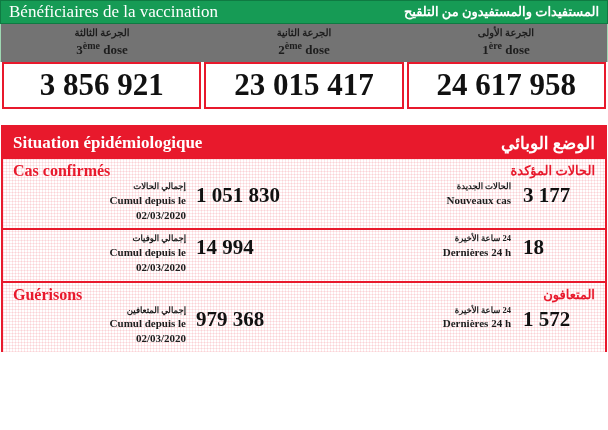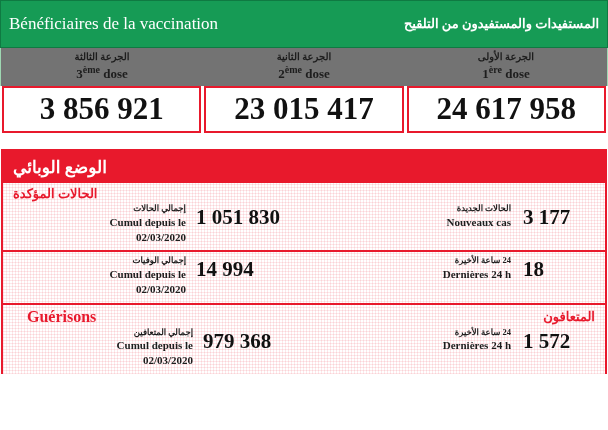--- a/index.html
+++ b/index.html
@@ -20,21 +20,21 @@
     height: 430px;
   }
 
   
   .vax-header {
     display: flex;
     align-items: center;
     justify-content: space-between;
     background: #169b55;
     color: #ffffff;
-    height: 48px;
+    height: 24px;
     padding: 0 8px;
     box-sizing: border-box;
     border: 1px solid #0f7a42;
   }
   .vax-header .fr {
     font-size: 17px;
     font-weight: normal;
   }
   .vax-header .ar {
     font-size: 13px;
@@ -125,21 +125,20 @@
     font-weight: bold;
     direction: rtl;
   }
 
   .section {
     border-bottom: 2px solid #e8192c;
     padding: 3px 0 6px 0;
   }
   .section:last-child {
     border-bottom: none;
-    margin-left: 14px;
   }
   .section-head {
     display: flex;
     align-items: center;
     justify-content: space-between;
     padding: 0 10px 1px 10px;
   }
   .section-head .fr {
     color: #e8192c;
     font-size: 16px;
@@ -230,25 +229,27 @@
   <div class="dose-values">
     <div class="cell">3 856 921</div>
     <div class="cell">23 015 417</div>
     <div class="cell">24 617 958</div>
   </div>
 
   <div class="gap-strip"></div>
 
   <div class="epi">
     <div class="epi-title">
+      <span class="fr">Situation épidémiologique</span>
       <span class="ar">الوضع الوبائي</span>
     </div>
 
     <div class="section">
       <div class="section-head">
+        <span class="fr">Cas confirmés</span>
         <span class="ar">الحالات المؤكدة</span>
       </div>
       <div class="stats-row">
         <div class="stat-block">
           <div class="labels">
             <div class="ar">إجمالي الحالات</div>
             <div class="fr">Cumul depuis le</div>
             <div class="date">02/03/2020</div>
           </div>
           <div class="value">1 051 830</div>

